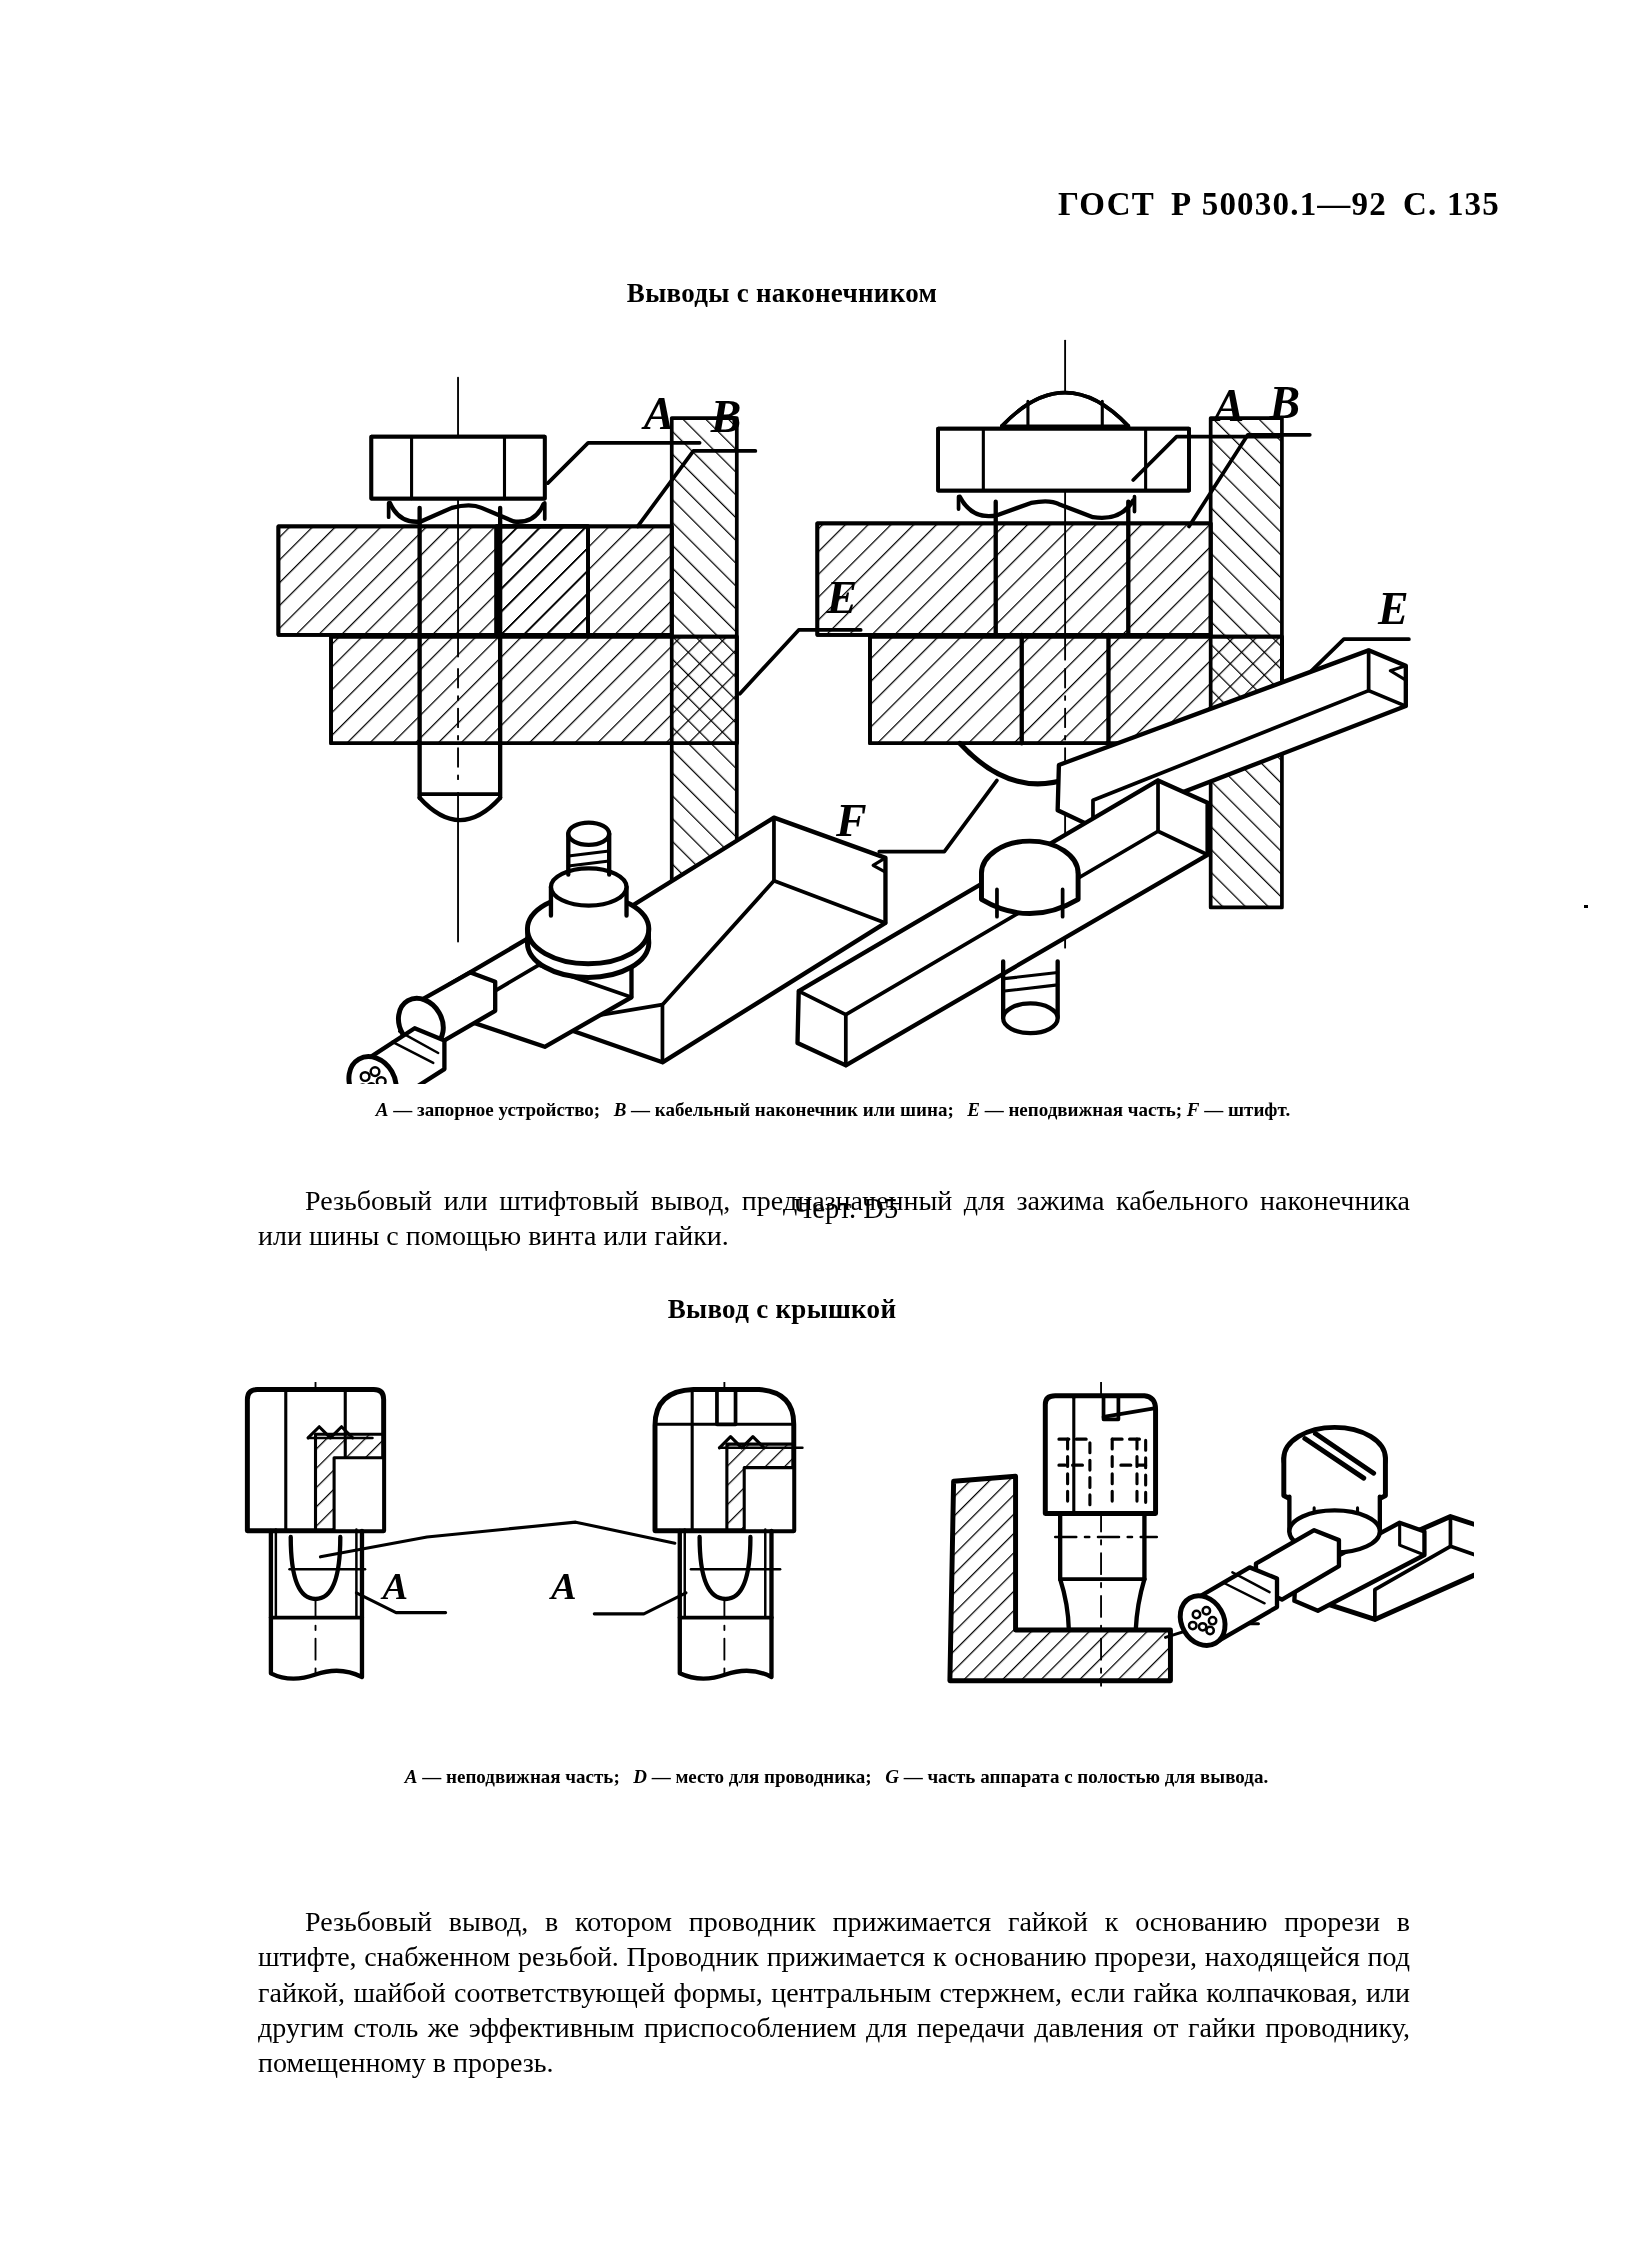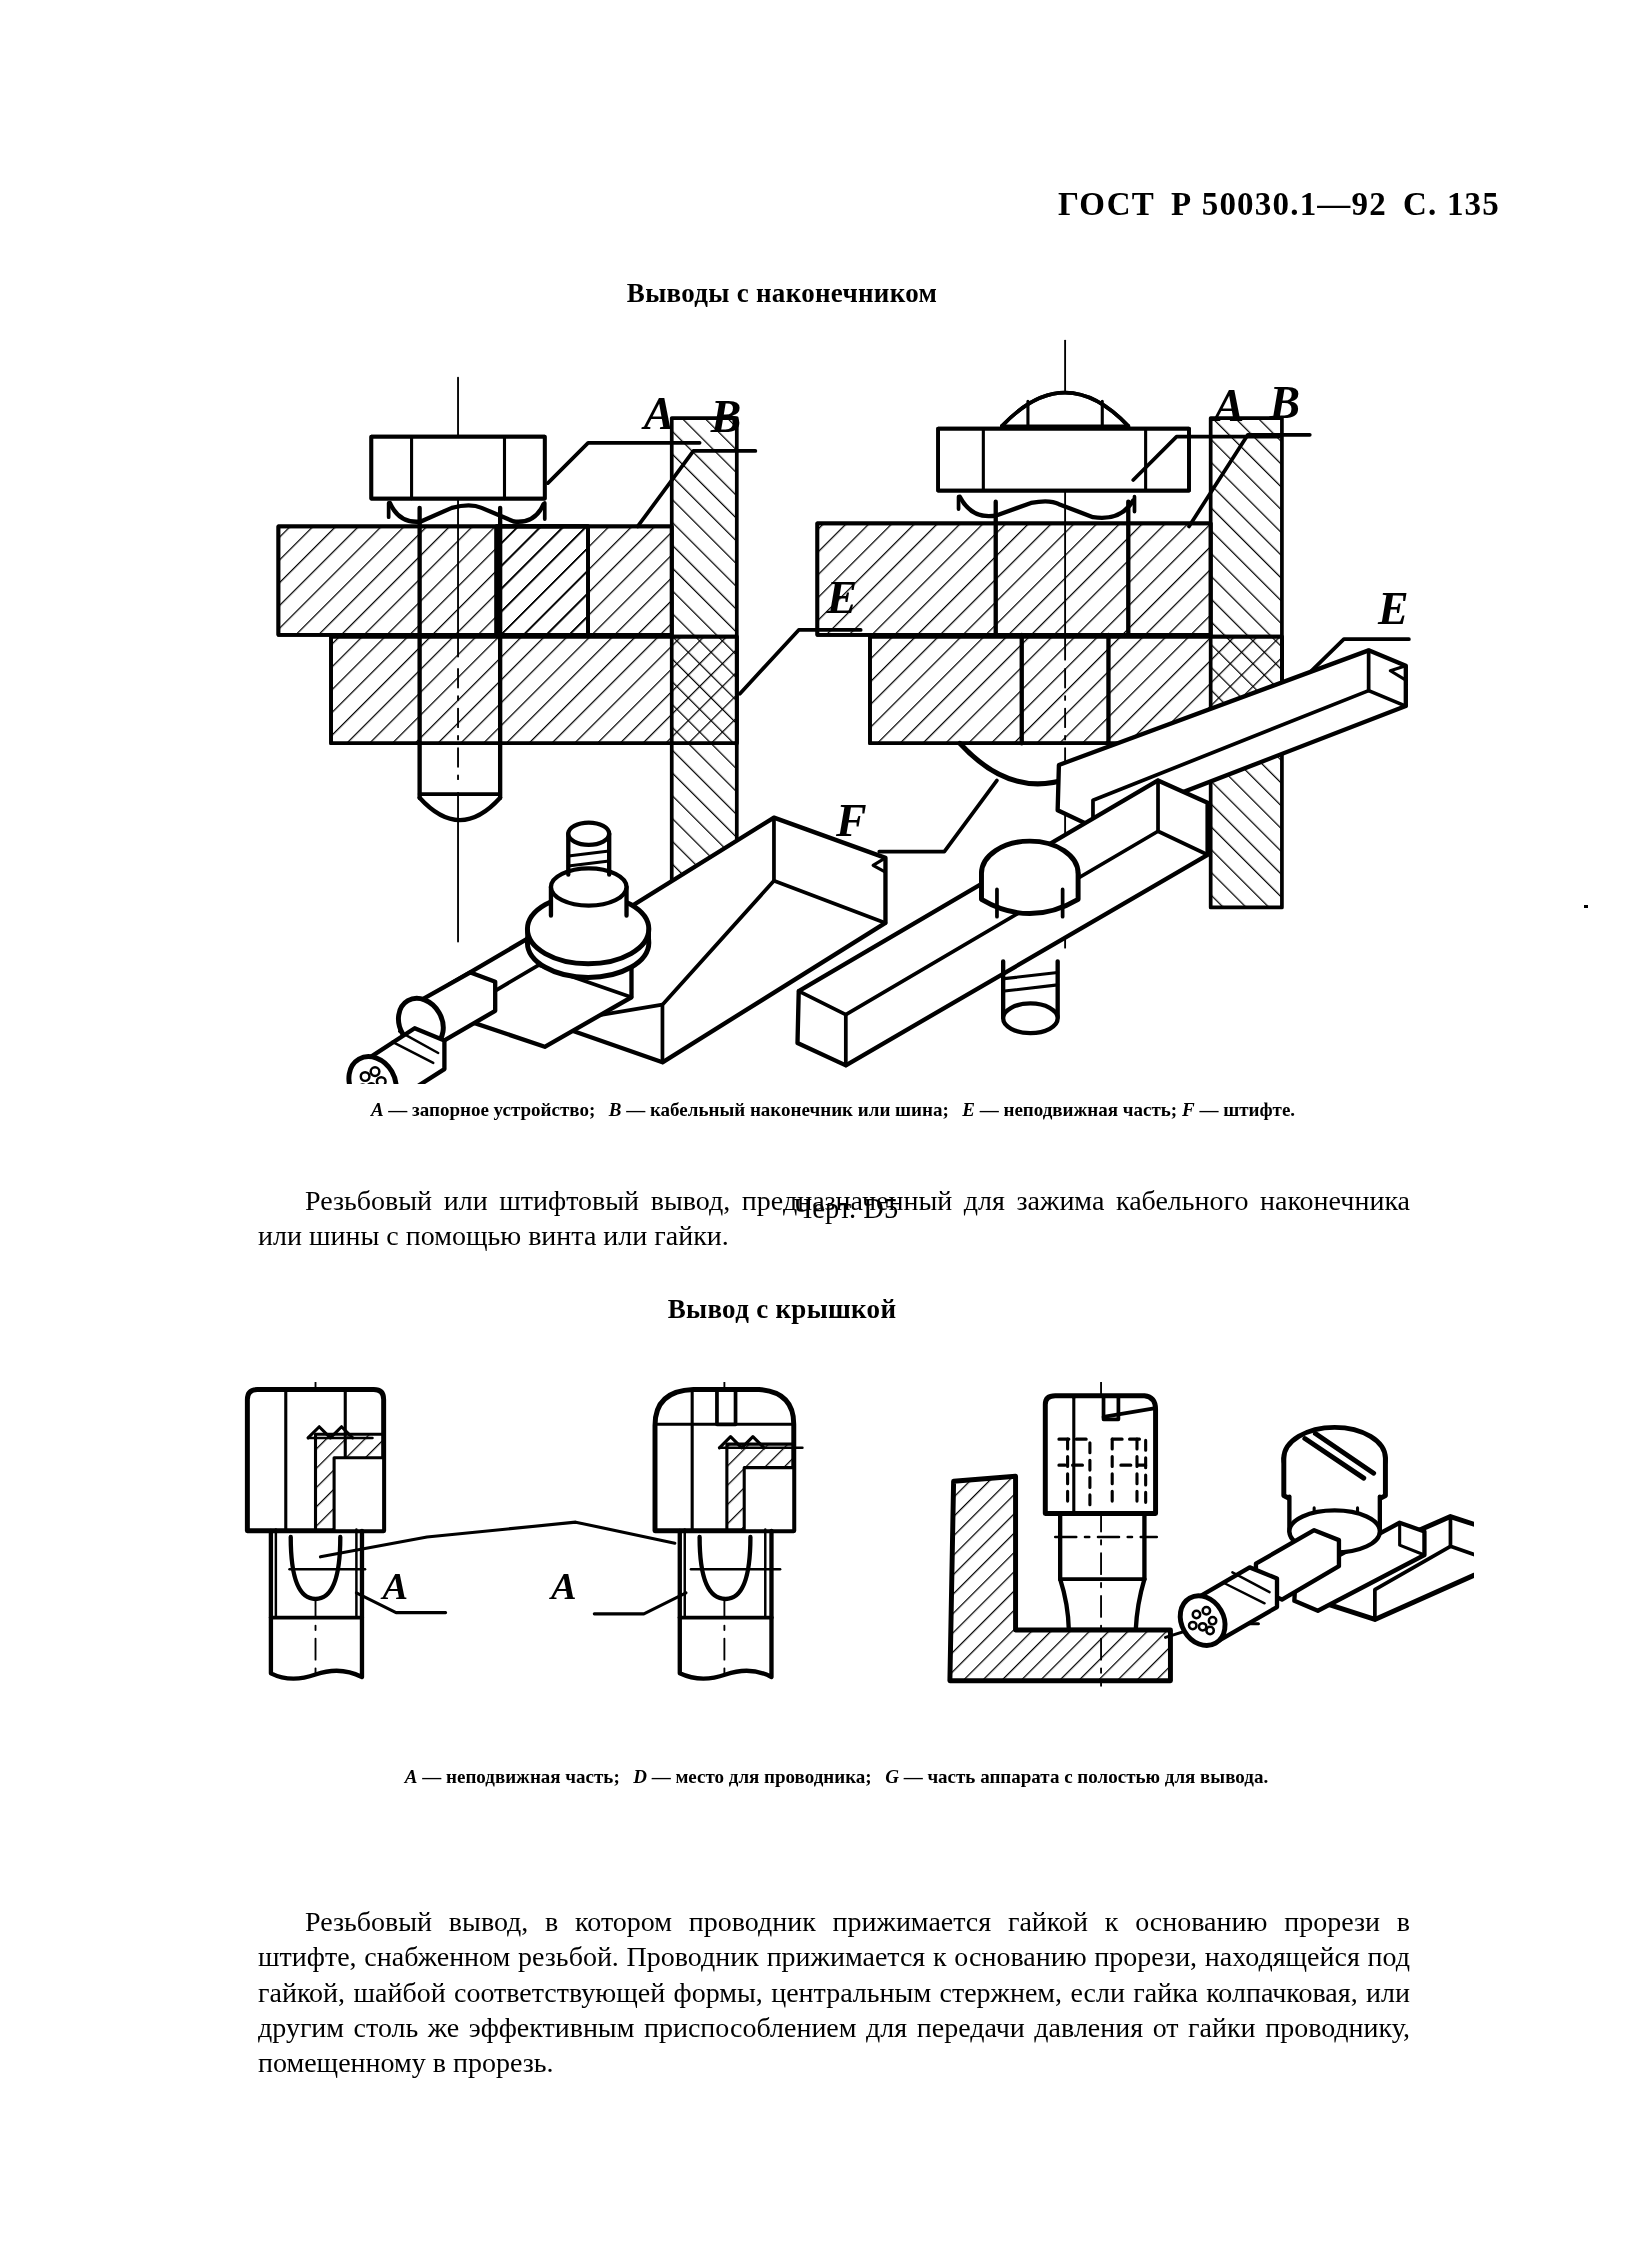--- a/index.html
+++ b/index.html
@@ -230,21 +230,21 @@
   </div>
 
   <div class="legend" id="legend-d5">
     <span class="lbl">A</span>
     <span>— запорное   устройство;</span><span class="sp2"></span>
     <span class="lbl">B</span>
     <span>— кабельный наконечник или   шина;</span><span class="sp2"></span>
     <span class="lbl">E</span>
     <span>— неподвижная часть;</span>
     <span class="lbl">F</span>
-    <span>— штифте.</span>
+    <span>— штифт.</span>
   </div>
 
   <div class="para" id="para-d5">
     <p>Резьбовый или штифтовый вывод, предназначенный для зажима кабельного наконечника или шины с помощью винта или гайки.</p>
   </div>
 
   <div class="figno" id="figno-d5">Черт. D5</div>
 
   <div class="sec-title" id="title-d6">Вывод с крышкой</div>
 

